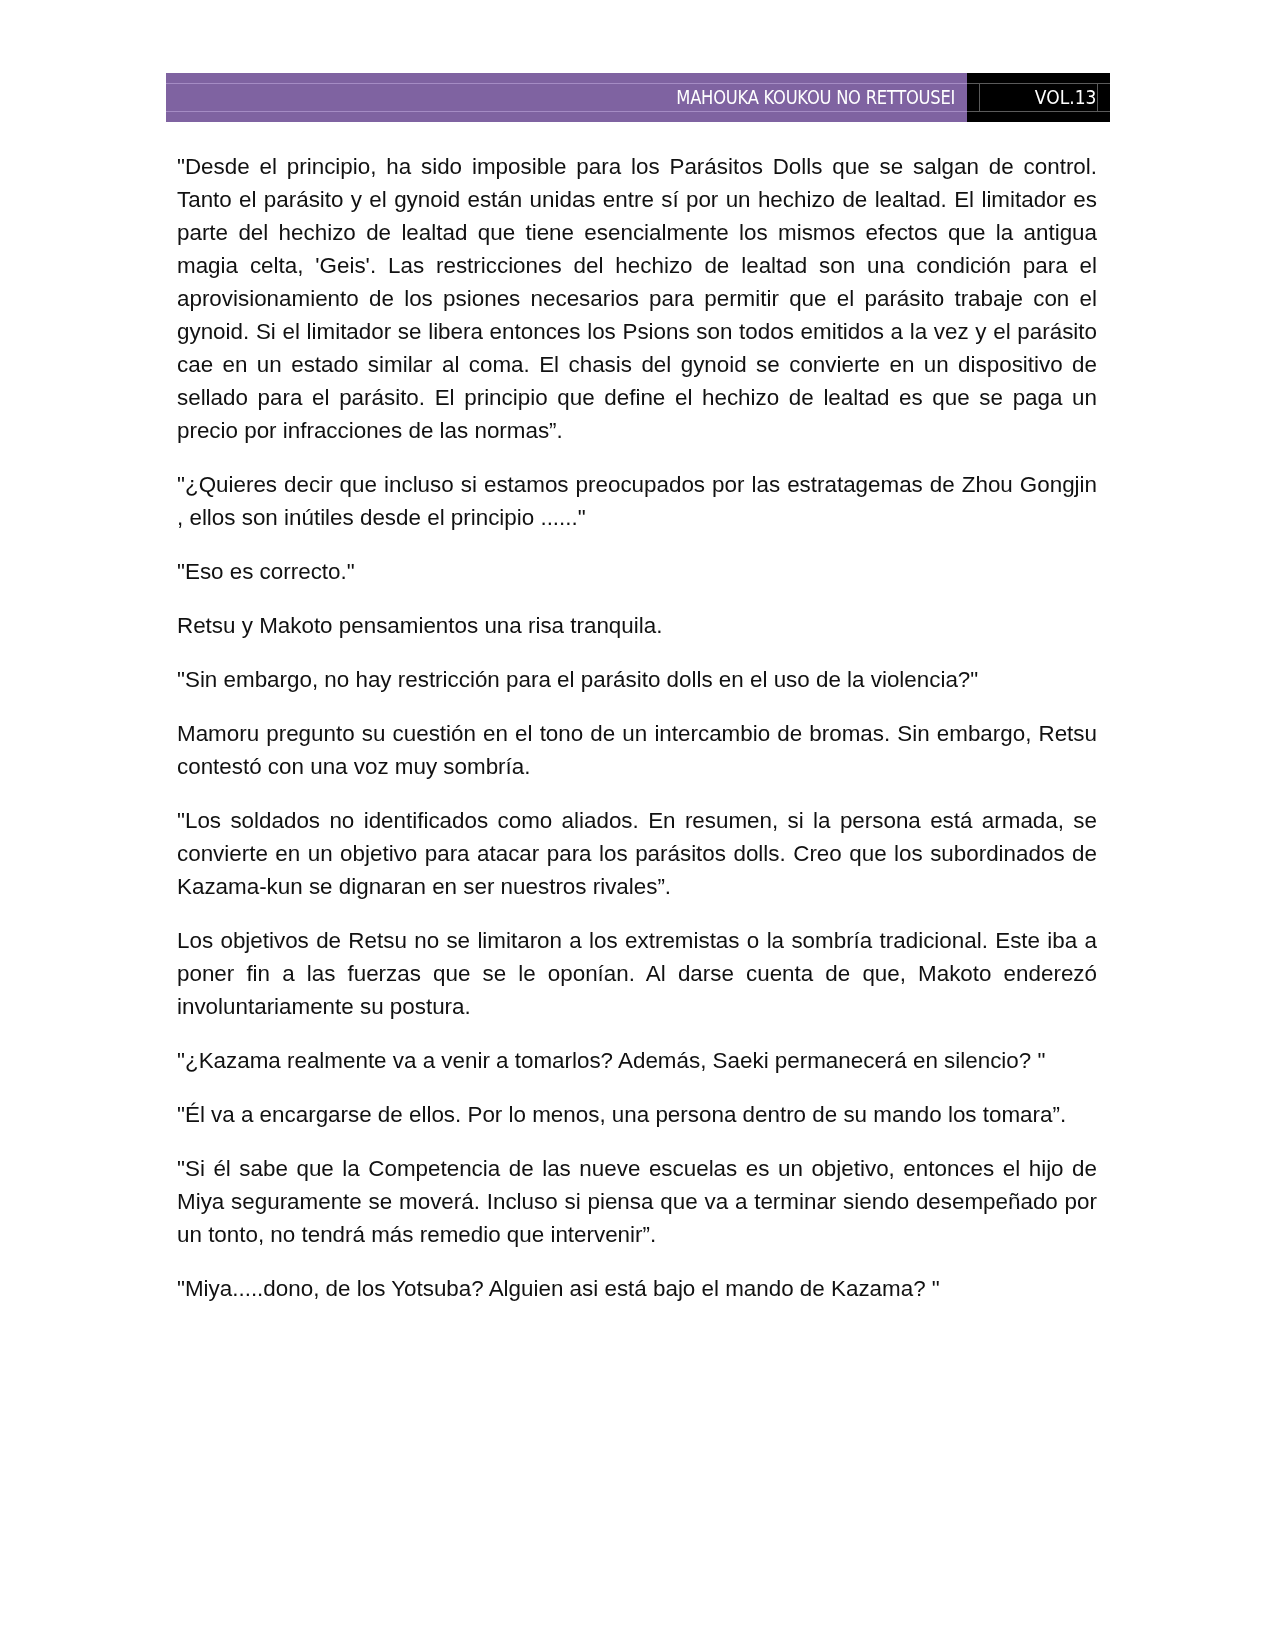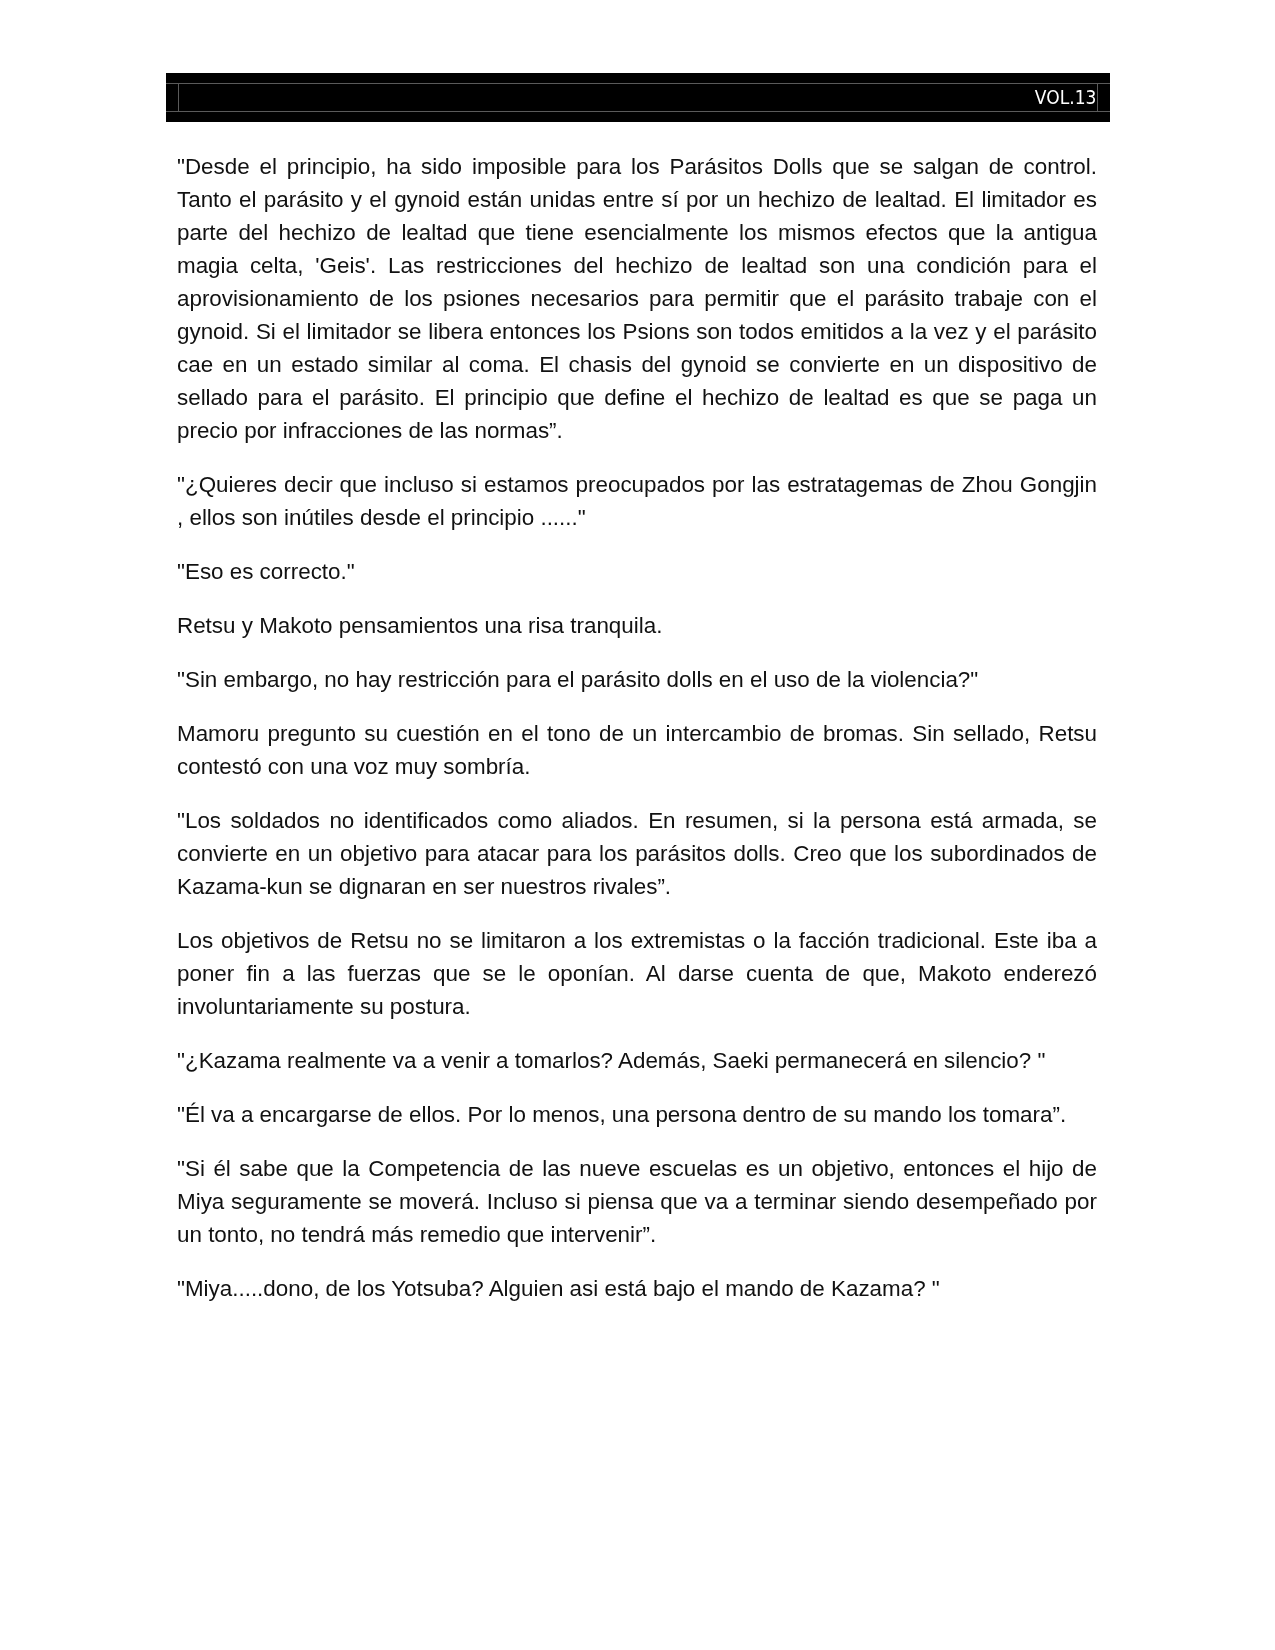--- a/index.html
+++ b/index.html
@@ -99,35 +99,40 @@
       font-size: 22.4px;
       line-height: 33px;
       text-align: justify;
       text-align-last: left;
     }
   </style>
 </head>
 <body>
 
 <div class="header">
+  <div class="header-title-band">
+    <div class="rule top"></div>
+    <div class="rule bottom"></div>
+    <span class="header-title">MAHOUKA KOUKOU NO RETTOUSEI</span>
+  </div>
   <div class="header-volume-box">
     <div class="rule top"></div>
     <div class="rule bottom"></div>
     <div class="vline left"></div>
     <div class="vline right"></div>
     <span class="header-volume">VOL.13</span>
   </div>
 </div>
 
 <div class="content">
   <p>"Desde el principio, ha sido imposible para los Parásitos Dolls que se salgan de control. Tanto el parásito y el gynoid están unidas entre sí por un hechizo de lealtad. El limitador es parte del hechizo de lealtad que tiene esencialmente los mismos efectos que la antigua magia celta, 'Geis'. Las restricciones del hechizo de lealtad son una condición para el aprovisionamiento de los psiones necesarios para permitir que el parásito trabaje con el gynoid. Si el limitador se libera entonces los Psions son todos emitidos a la vez y el parásito cae en un estado similar al coma. El chasis del gynoid se convierte en un dispositivo de sellado para el parásito. El principio que define el hechizo de lealtad es que se paga un precio por infracciones de las normas”.</p>
   <p>"¿Quieres decir que incluso si estamos preocupados por las estratagemas de Zhou Gongjin , ellos son inútiles desde el principio ......"</p>
   <p>"Eso es correcto."</p>
   <p>Retsu y Makoto pensamientos una risa tranquila.</p>
   <p>"Sin embargo, no hay restricción para el parásito dolls en el uso de la violencia?"</p>
-  <p>Mamoru pregunto su cuestión en el tono de un intercambio de bromas. Sin sellado, Retsu contestó con una voz muy sombría.</p>
+  <p>Mamoru pregunto su cuestión en el tono de un intercambio de bromas. Sin embargo, Retsu contestó con una voz muy sombría.</p>
   <p>"Los soldados no identificados como aliados. En resumen, si la persona está armada, se convierte en un objetivo para atacar para los parásitos dolls. Creo que los subordinados de Kazama-kun se dignaran en ser nuestros rivales”.</p>
-  <p>Los objetivos de Retsu no se limitaron a los extremistas o la facción tradicional. Este iba a poner fin a las fuerzas que se le oponían. Al darse cuenta de que, Makoto enderezó involuntariamente su postura.</p>
+  <p>Los objetivos de Retsu no se limitaron a los extremistas o la sombría tradicional. Este iba a poner fin a las fuerzas que se le oponían. Al darse cuenta de que, Makoto enderezó involuntariamente su postura.</p>
   <p>"¿Kazama realmente va a venir a tomarlos? Además, Saeki permanecerá en silencio? "</p>
   <p>"Él va a encargarse de ellos. Por lo menos, una persona dentro de su mando los tomara”.</p>
   <p>"Si él sabe que la Competencia de las nueve escuelas es un objetivo, entonces el hijo de Miya seguramente se moverá. Incluso si piensa que va a terminar siendo desempeñado por un tonto, no tendrá más remedio que intervenir”.</p>
   <p>"Miya.....dono, de los Yotsuba? Alguien asi  está bajo el mando de Kazama? "</p>
 </div>
 
 </body></html>

